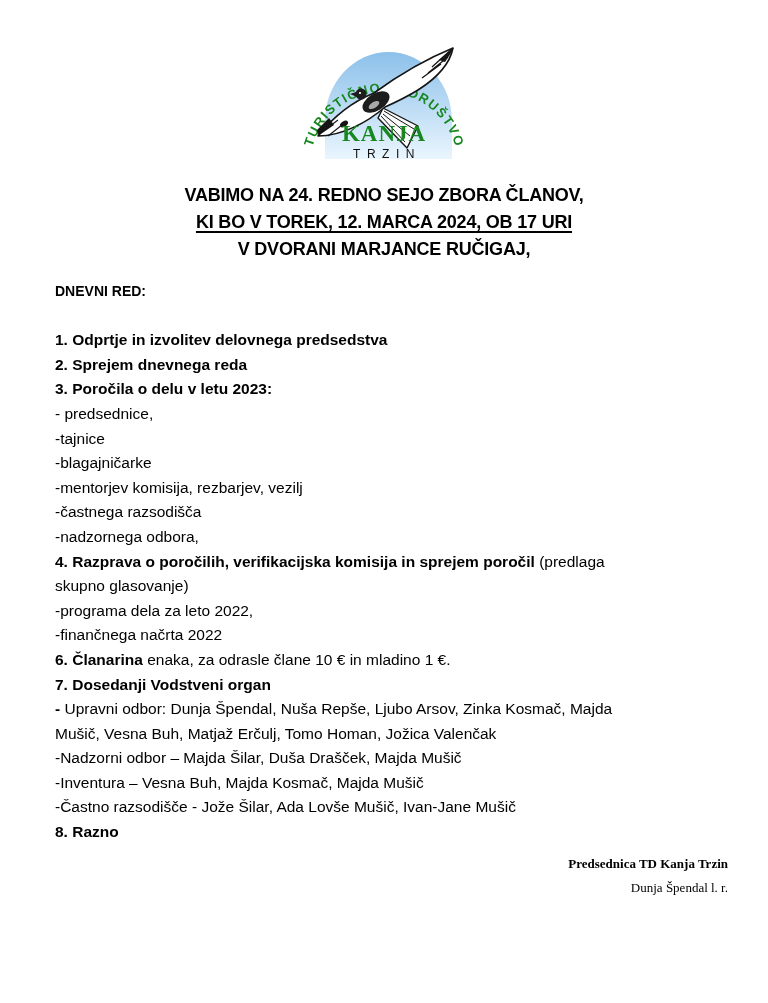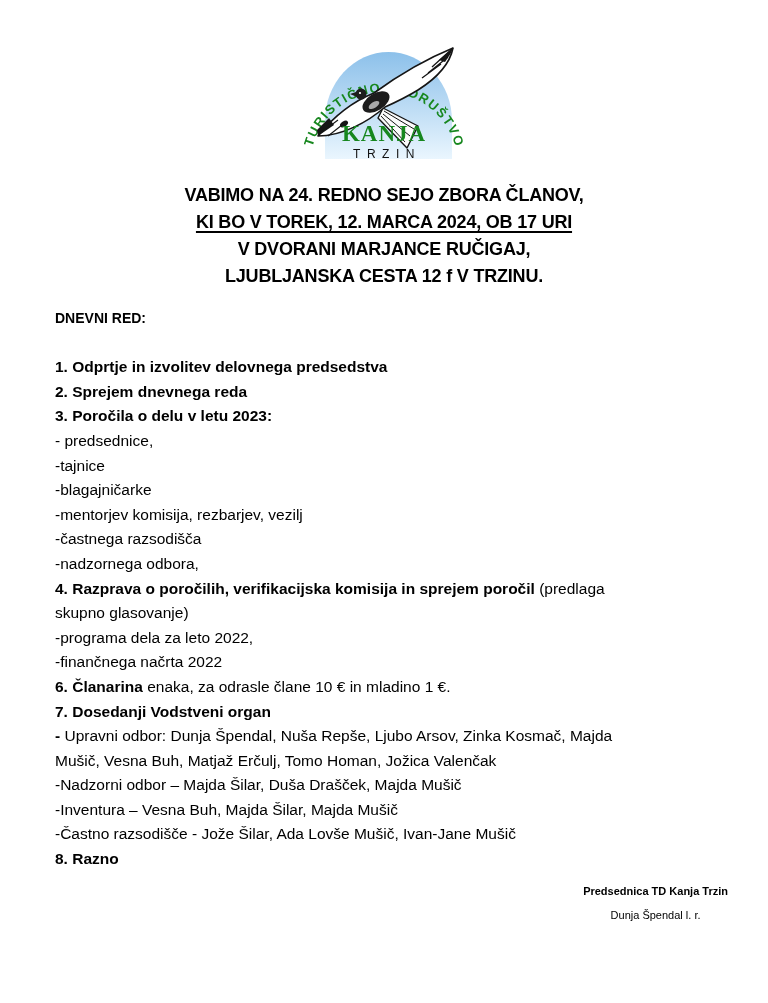--- a/index.html
+++ b/index.html
@@ -53,23 +53,24 @@
     white-space:nowrap;
   }
   .body-line .b{font-weight:bold;}
   .signature-row{
     display:flex;
     justify-content:flex-end;
     margin-top:7px;
     padding-right:0px;
   }
   .signature{
-    text-align:center;
-    font-size:11px;
+    text-align:right;
+    font-size:13px;
     line-height:24.6px;
+    font-family:Liberation Serif, serif;
   }
   .sig1{font-weight:bold;white-space:nowrap;}
   .sig2{white-space:nowrap;}
   
   .arc-text{
     font-family:"Liberation Sans",sans-serif;
     font-weight:bold;
     font-size:13px;
     letter-spacing:1.5px;
     fill:var(--green);
@@ -136,21 +137,20 @@
 
       <text x="80" y="108" text-anchor="middle" class="kanja-text">KANJA</text>
       <text x="83" y="125" text-anchor="middle" class="trzin-text">TRZIN</text>
     </svg>
   </div>
 
   <div class="title-block" id="title-block">
       <div class="title-line">VABIMO NA 24. REDNO SEJO ZBORA ČLANOV,</div>
       <div class="title-line u">KI BO V TOREK, 12. MARCA 2024, OB 17 URI</div>
       <div class="title-line">V DVORANI MARJANCE RUČIGAJ,</div>
-      <div class="title-line">LJUBLJANSKA CESTA 12 f V TRZINU.</div>
     </div>
 
   <div class="content">
     <div class="agenda-heading">DNEVNI RED:</div>
     <div class="agenda-list" id="agenda-list">
         <div class="body-line"><span class="b">1. Odprtje in izvolitev delovnega predsedstva</span></div>
         <div class="body-line"><span class="b">2. Sprejem dnevnega reda</span></div>
         <div class="body-line"><span class="b">3. Poročila o delu v letu 2023:</span></div>
         <div class="body-line"><span>- predsednice,</span></div>
         <div class="body-line"><span>-tajnice</span></div>
@@ -160,21 +160,21 @@
         <div class="body-line"><span>-nadzornega odbora,</span></div>
         <div class="body-line"><span class="b">4. Razprava o poročilih, verifikacijska komisija in sprejem poročil</span><span> (predlaga</span></div>
         <div class="body-line"><span>skupno glasovanje)</span></div>
         <div class="body-line"><span>-programa dela za leto 2022,</span></div>
         <div class="body-line"><span>-finančnega načrta 2022</span></div>
         <div class="body-line"><span class="b">6. Članarina</span><span> enaka, za odrasle člane 10 € in mladino 1 €.</span></div>
         <div class="body-line"><span class="b">7. Dosedanji Vodstveni organ</span></div>
         <div class="body-line"><span class="b">- </span><span>Upravni odbor: Dunja Špendal, Nuša Repše, Ljubo Arsov, Zinka Kosmač, Majda</span></div>
         <div class="body-line"><span>Mušič, Vesna Buh, Matjaž Erčulj, Tomo Homan, Jožica Valenčak</span></div>
         <div class="body-line"><span>-Nadzorni odbor – Majda Šilar, Duša Drašček, Majda Mušič</span></div>
-        <div class="body-line"><span>-Inventura – Vesna Buh, Majda Šilar, Majda Mušič</span></div>
+        <div class="body-line"><span>-Inventura – Vesna Buh, Majda Kosmač, Majda Mušič</span></div>
         <div class="body-line"><span>-Častno razsodišče - Jože Šilar, Ada Lovše Mušič, Ivan-Jane Mušič</span></div>
         <div class="body-line"><span class="b">8. Razno</span></div>
       </div>
 
     <div class="signature-row">
       <div class="signature">
         <div class="sig1">Predsednica TD Kanja Trzin</div>
         <div class="sig2">Dunja Špendal l. r.</div>
       </div>
     </div>

